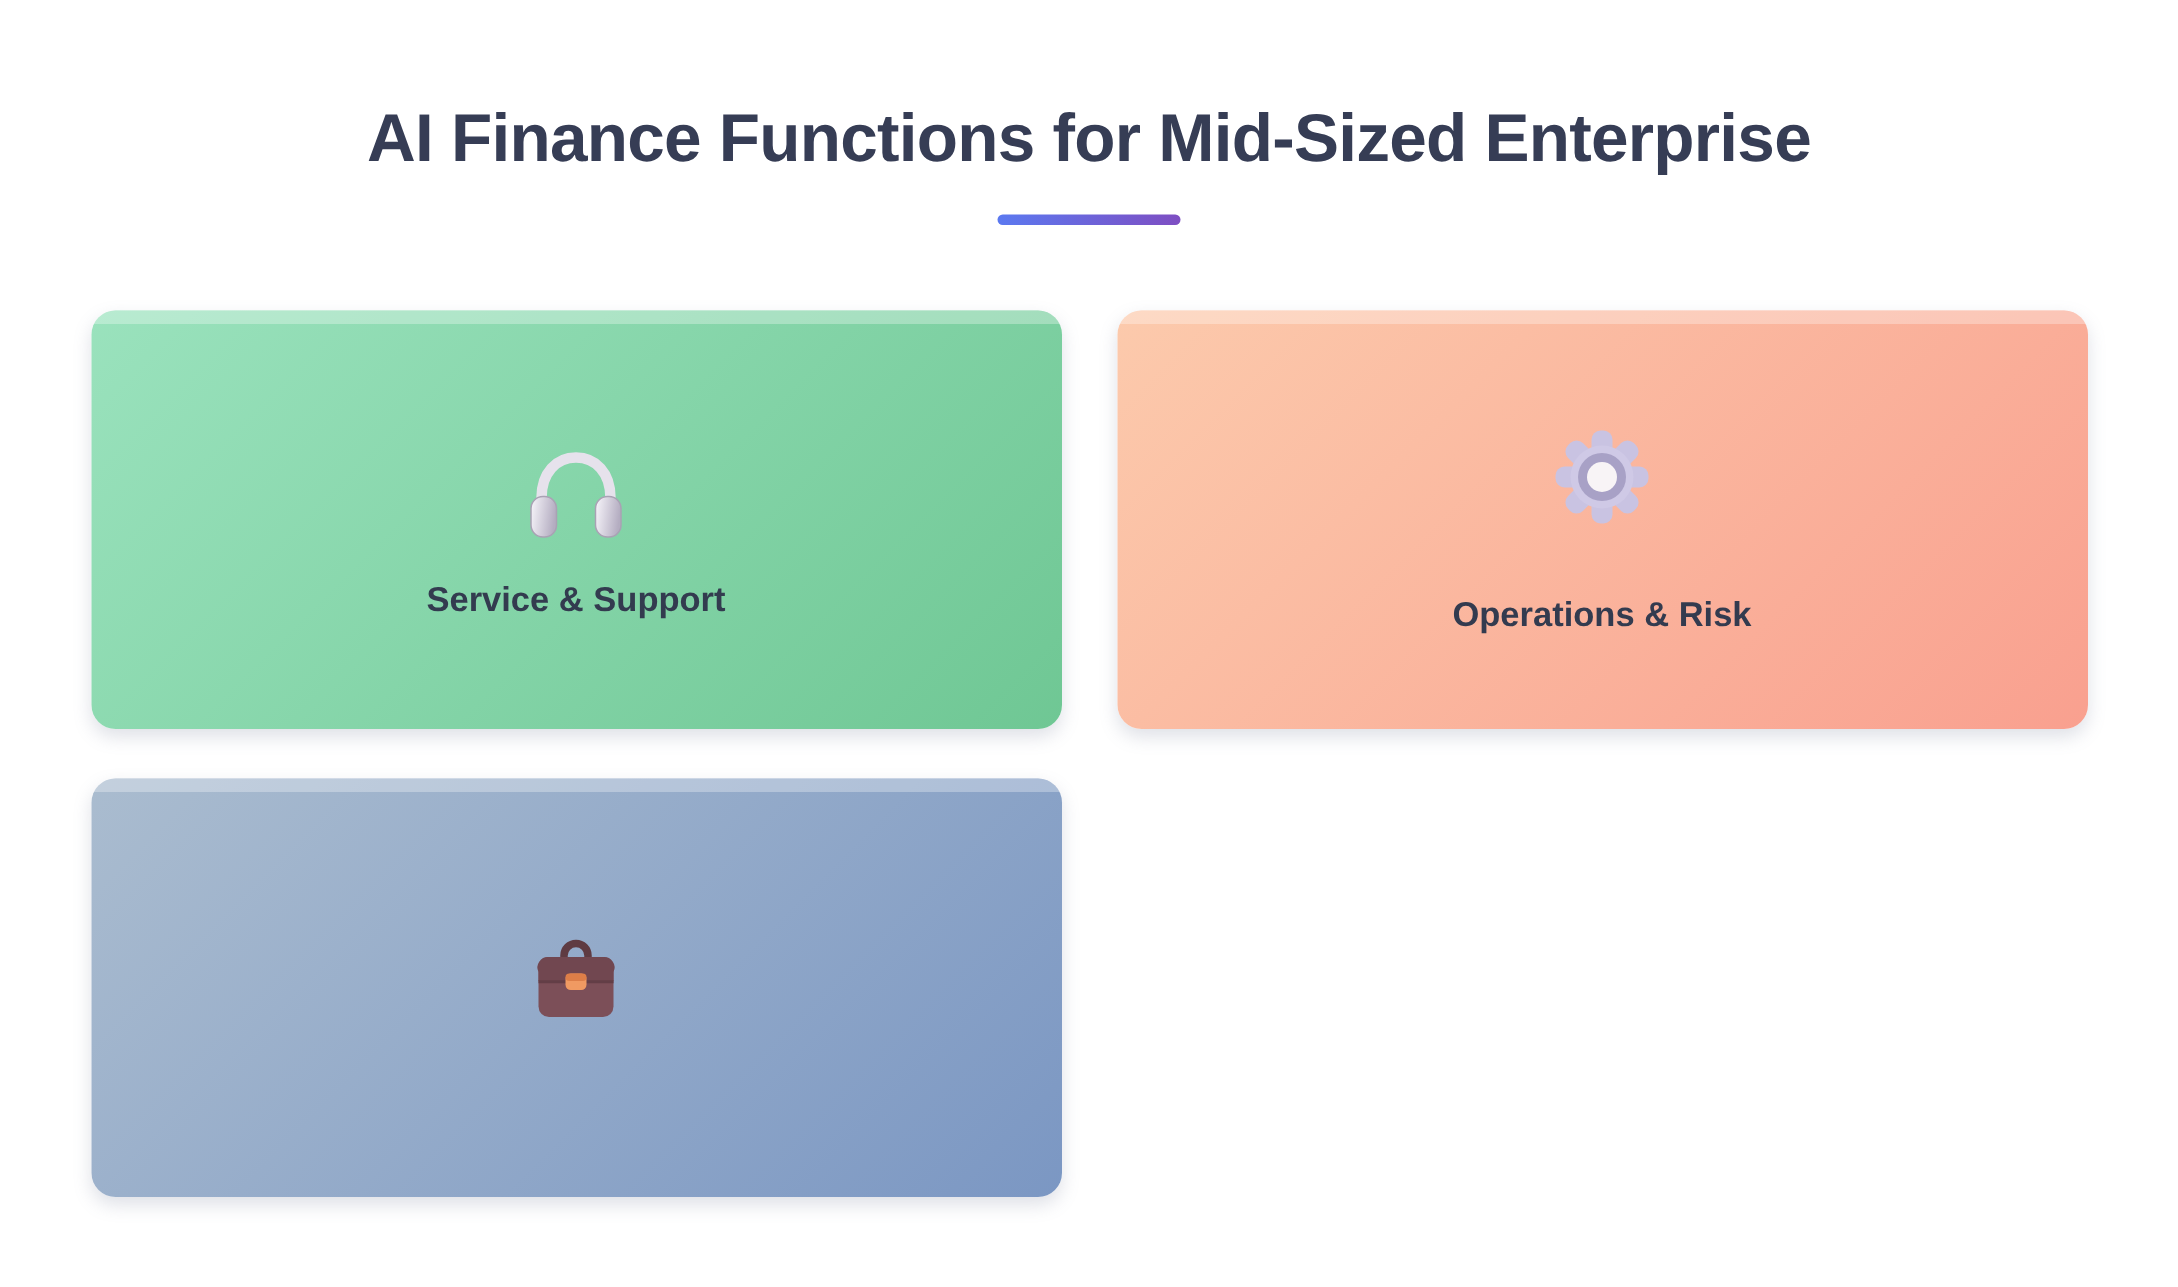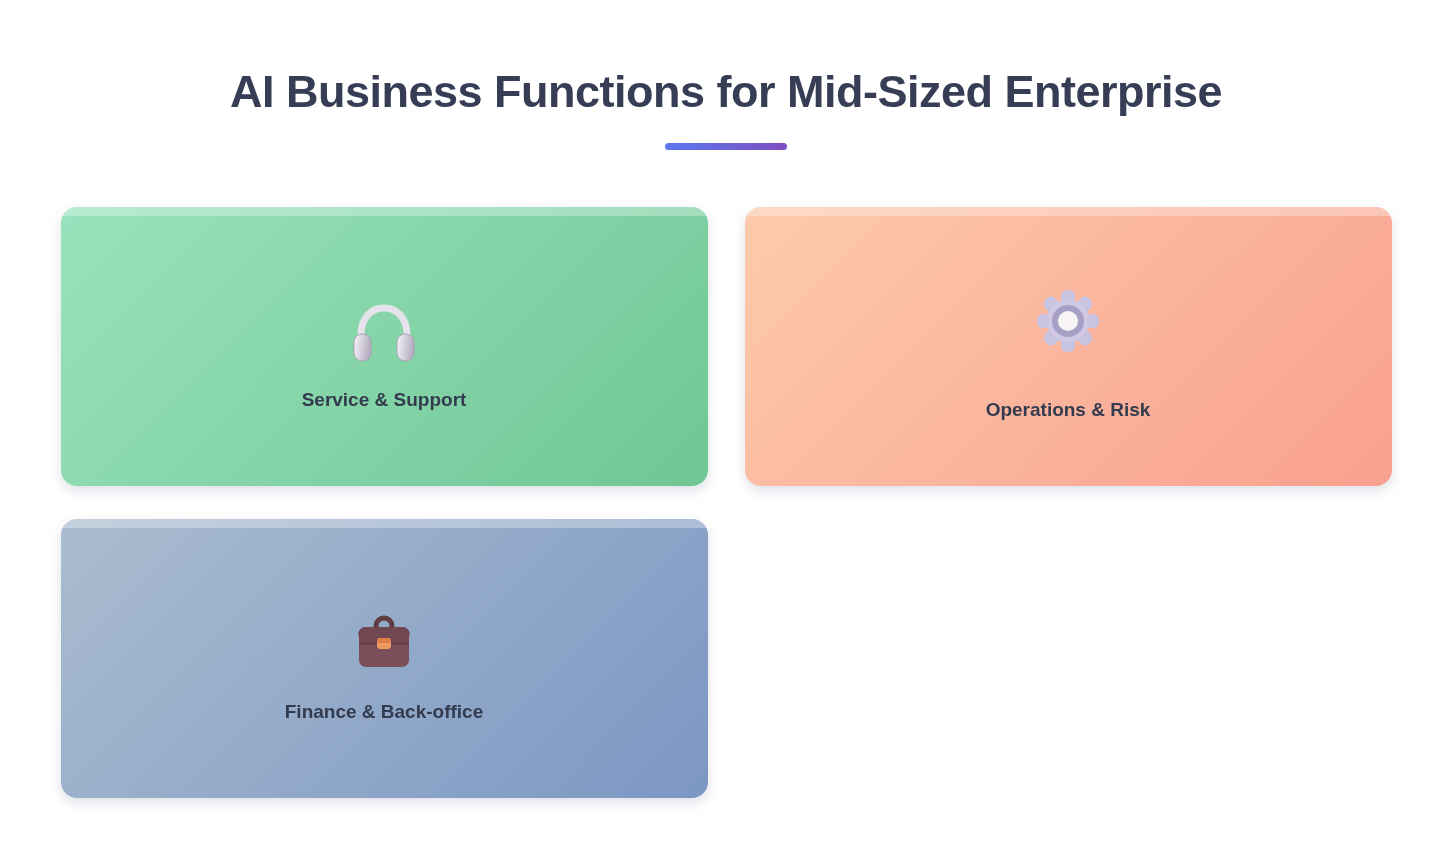--- a/index.html
+++ b/index.html
@@ -52,32 +52,32 @@
     height:9px;
     background:rgba(255,255,255,0.30);
   }
   .icon {
     width:72px; height:72px;
     margin-bottom:22px;
     display:block;
   }
   .icon svg { width:100%; height:100%; display:block; }
   .card-label {
-    font-size:19px;
+    font-size:23px;
     font-weight:600;
     color:#333b4f;
   }
 </style>
 </head>
 <body>
 
 <div class="page" style="background: rgb(255, 255, 255);">
 
   <header class="header">
-    <h1 class="title" style="color: rgb(54, 61, 85);">AI Business Functions for Mid-Sized Enterprise</h1>
+    <h1 class="title" style="color: rgb(54, 61, 85);">AI Finance Functions for Mid-Sized Enterprise</h1>
     <div class="accent-bar" style="background: linear-gradient(90deg, rgb(91, 121, 240), rgb(126, 78, 194));"></div>
   </header>
 
   <main class="grid">
 
     <section class="card" style="background: linear-gradient(135deg, rgb(154, 226, 189), rgb(111, 199, 148));">
       <span class="icon">
         <svg viewBox="0 0 72 72" xmlns="http://www.w3.org/2000/svg">
           <defs>
             <linearGradient id="hpSilver" x1="0" y1="0" x2="1" y2="0.2">
@@ -114,18 +114,17 @@
       <span class="icon">
         <svg viewBox="0 0 72 72" xmlns="http://www.w3.org/2000/svg">
           <path d="M28 21 v-2 a8 8 0 0 1 16 0 v2" fill="none" stroke="#5f3b42" stroke-width="5"></path>
           <rect x="11" y="20" width="50" height="40" rx="7" fill="#7c4f58"></rect>
           <path d="M11 30 a7 7 0 0 1 7 -10 h36 a7 7 0 0 1 7 10 v6 h-50 z" fill="#714750"></path>
           <path d="M11 36.5 h50" stroke="#633e46" stroke-width="2"></path>
           <rect x="29" y="31" width="14" height="11" rx="3.5" fill="#f09a62"></rect>
           <rect x="29" y="31" width="14" height="5" rx="2.5" fill="#dd7e48"></rect>
         </svg>
       </span>
-      <span class="card-label">Finance &amp; Back-office</span>
     </section>
 
 
   </main>
 </div>
 
 </body></html>

